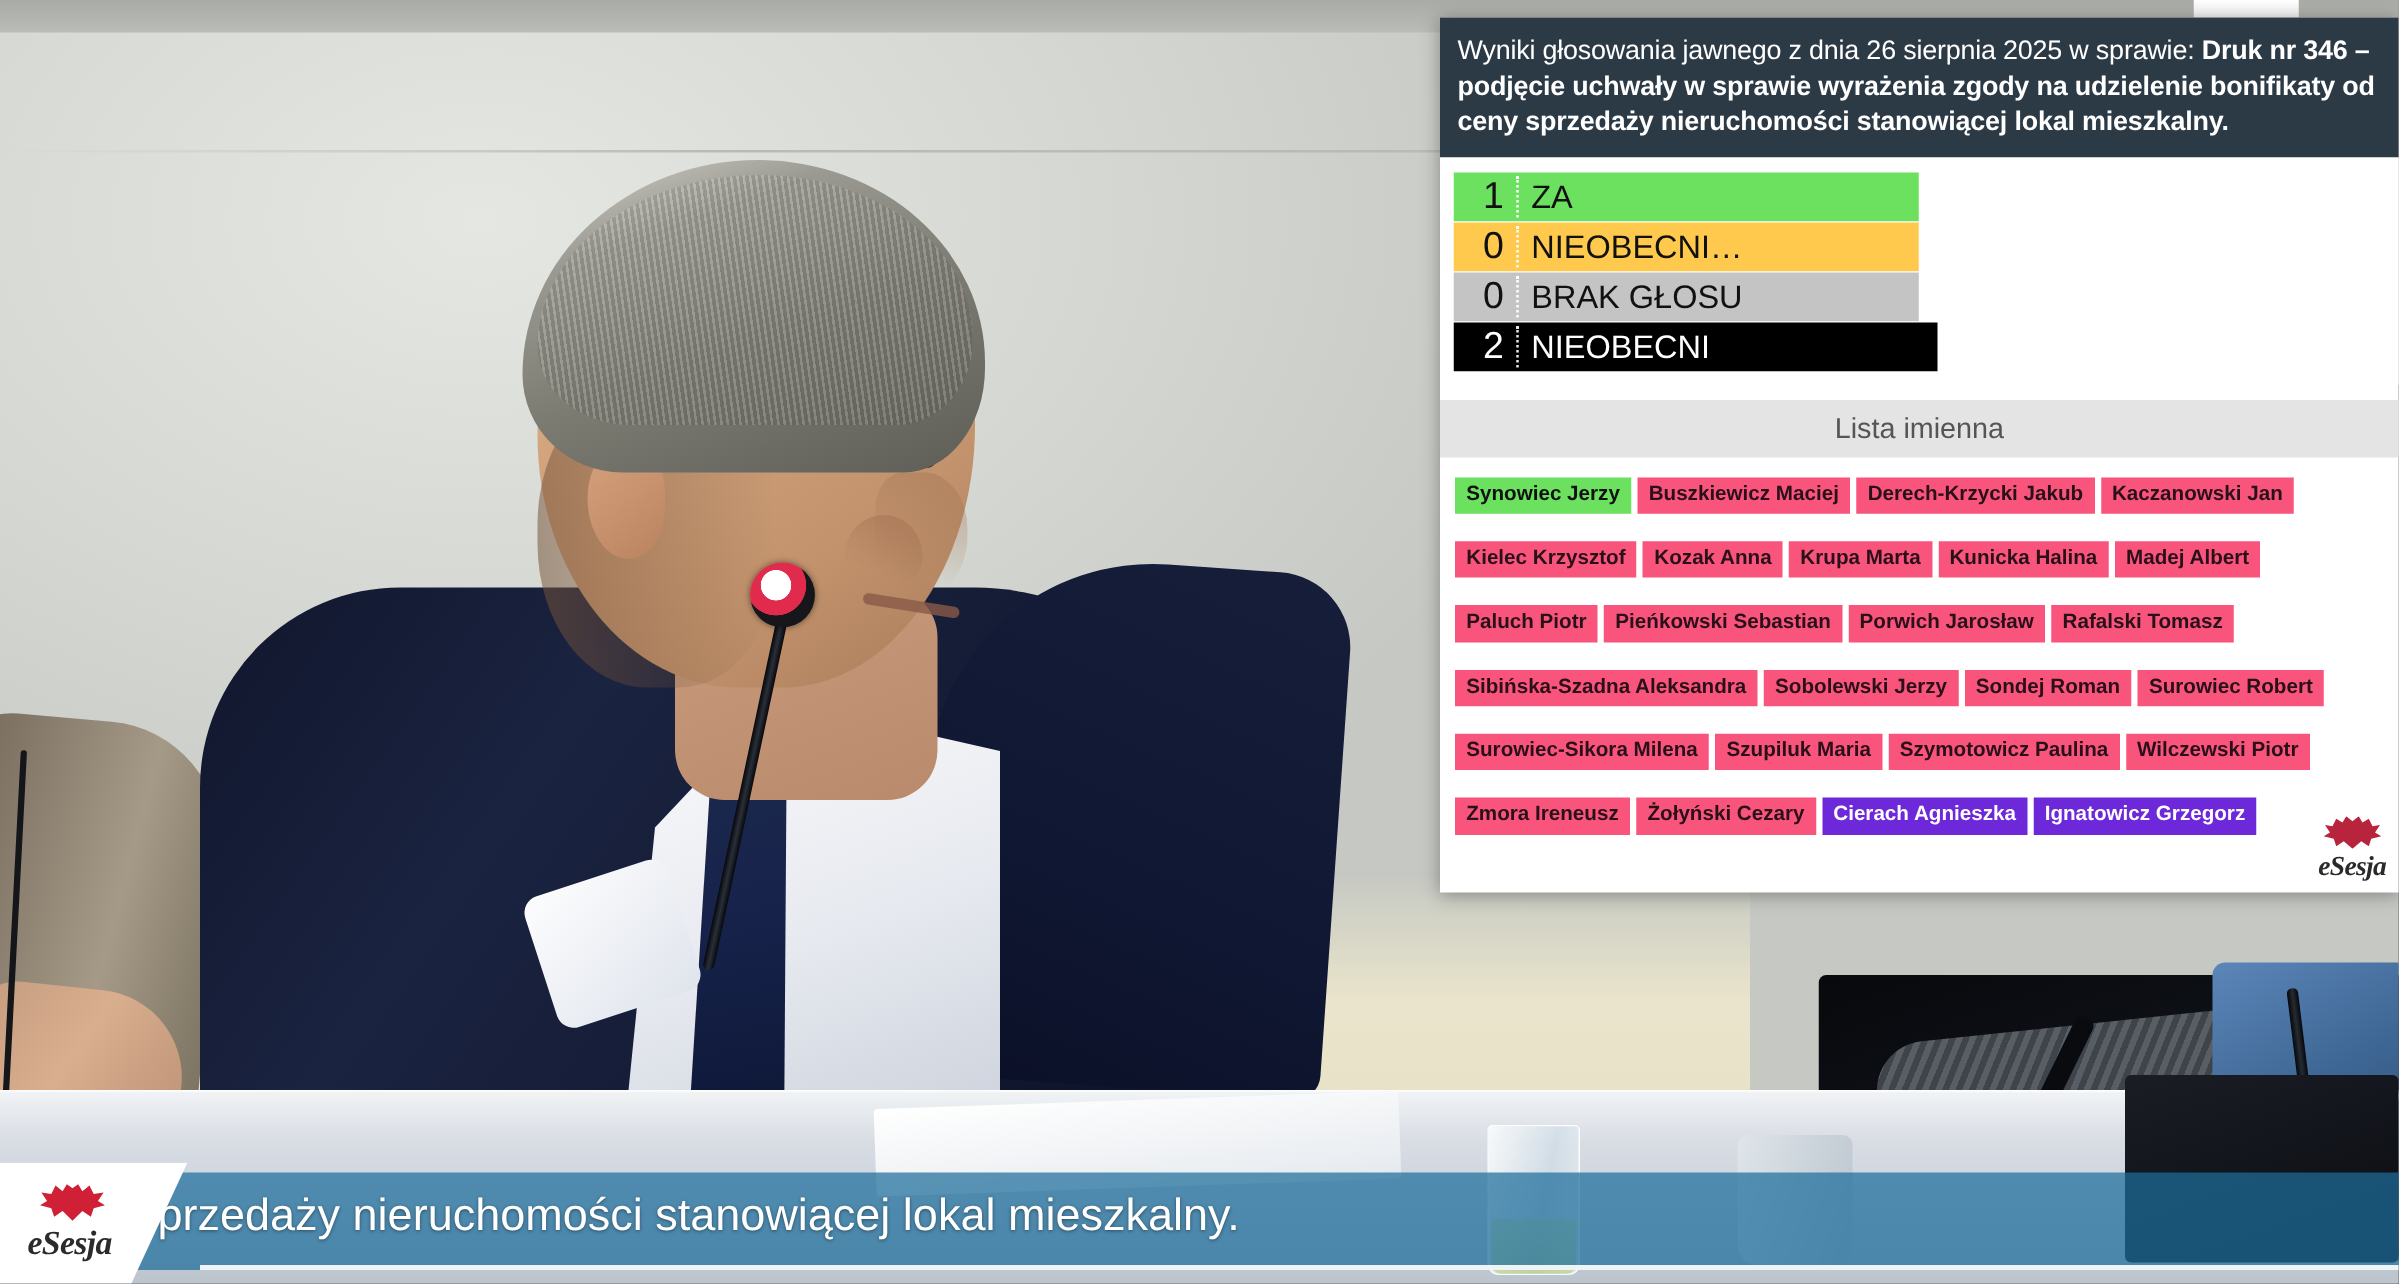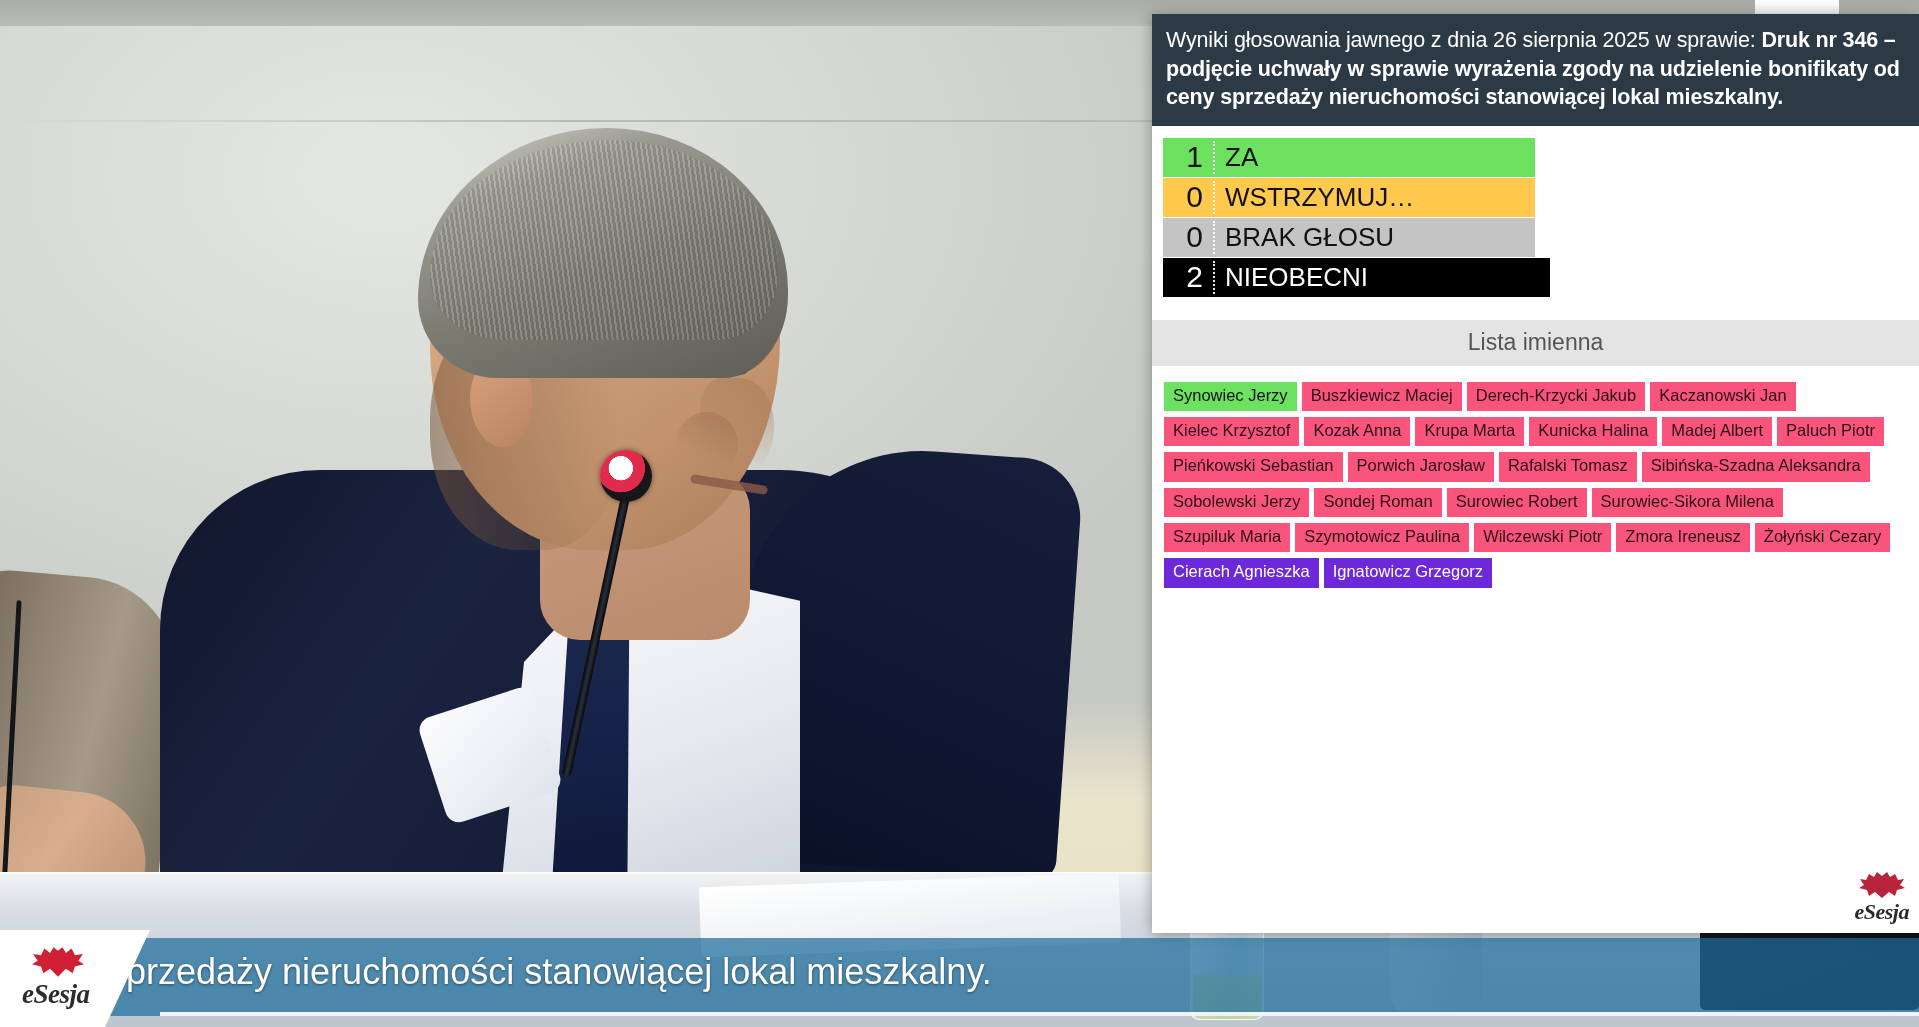--- a/index.html
+++ b/index.html
@@ -214,21 +214,21 @@
     background: #090b0f; transform: rotate(26deg); border-radius: 6px;
   }
   .mic2-stem {
     position: absolute; left: 1840px; top: 790px; width: 9px; height: 180px;
     background: linear-gradient(90deg, #05070b, #262b33 50%, #05070b);
     transform: rotate(-7deg); border-radius: 4px;
   }
 
   
   #results-panel {
-    position: absolute; left: 1152px; top: 14px; width: 767px; height: 919px;
+    position: absolute; left: 1152px; top: 14px; width: 767px; height: 700px;
     background: #ffffff;
     box-shadow: 0 2px 14px rgba(0,0,0,.35);
     display: flex; flex-direction: column;
   }
   #panel-header {
     background: #2c3a46; color: #ffffff;
     padding: 12px 14px 14px 14px;
     font-size: 21.5px; line-height: 1.33;
     letter-spacing: -0.15px;
   }
@@ -274,24 +274,25 @@
     background: #e4e4e4; height: 46px;
     display: flex; align-items: center; justify-content: center;
     margin-top: 12px;
   }
   #list-title-bar span { font-size: 23px; color: #555; }
 
   #names { padding: 16px 12px 10px 12px; position: relative; flex: 1; }
   .name-chip {
     display: inline-block;
     padding: 5px 9px 7px 9px;
-    margin: 0 5px 6px 0;
+    margin: 0 5px 22px 0;
     font-size: 16.5px; line-height: 1.05;
     white-space: nowrap;
     vertical-align: top;
+    font-weight: bold;
   }
   .chip-za    { background: #6ce05f; color: #111; }
   .chip-prz   { background: #f9557c; color: #2a1018; }
   .chip-nieob { background: #6d28d9; color: #fff; }
 
   #panel-logo {
     position: absolute; right: 10px; bottom: 8px;
     display: flex; flex-direction: column; align-items: center; gap: 1px;
   }
   #panel-logo .mark { width: 46px; height: 26px; display: block; }
@@ -404,21 +405,21 @@
             <div class="bar-count">1</div>
             <div class="bar-sep"></div>
             <div class="bar-label">ZA</div>
           </div>
         </div>
         <div class="bar-row row-wst">
           <div class="bar-fill" style="width: 372px;"></div>
           <div class="bar-content">
             <div class="bar-count">0</div>
             <div class="bar-sep"></div>
-            <div class="bar-label">WSTRZYMUJ…</div>
+            <div class="bar-label">NIEOBECNI…</div>
           </div>
         </div>
         <div class="bar-row row-brak">
           <div class="bar-fill" style="width: 372px;"></div>
           <div class="bar-content">
             <div class="bar-count">0</div>
             <div class="bar-sep"></div>
             <div class="bar-label">BRAK GŁOSU</div>
           </div>
         </div>

